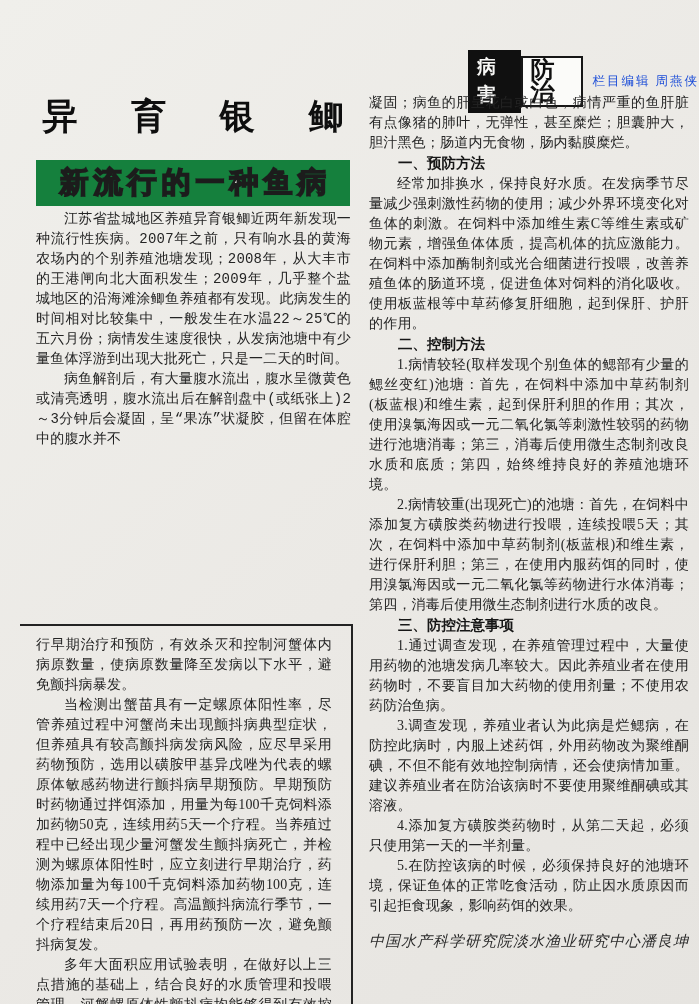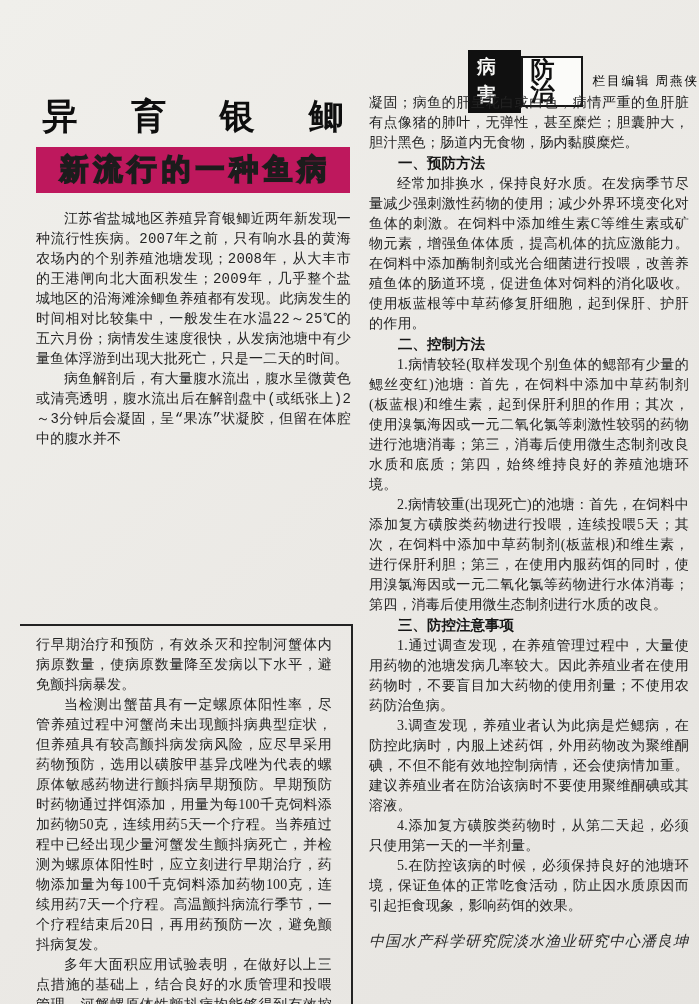--- a/index.html
+++ b/index.html
@@ -11,27 +11,27 @@
     -webkit-font-smoothing:antialiased;
   }
   .page{position:absolute;inset:0;}
 
   
   .hdr{position:absolute;left:468px;top:50px;display:flex;align-items:center;}
   .hdr .b1{background:#101010;color:#f6f6f4;font-family:"Liberation Sans",sans-serif;
     font-weight:bold;font-size:19px;letter-spacing:5px;padding:3px 4px 4px 9px;line-height:28px;}
   .hdr .b2{background:#fbfbf9;color:#101010;border:2px solid #161616;font-family:"Liberation Sans",sans-serif;
     font-weight:bold;font-size:24px;letter-spacing:5px;padding:1px 2px 2px 7px;line-height:22px;}
-  .hdr .ed{font-size:12.5px;color:#000000;margin-left:9px;letter-spacing:2px;white-space:nowrap;}
+  .hdr .ed{font-size:12.5px;color:#1d4ed8;margin-left:9px;letter-spacing:2px;white-space:nowrap;}
 
   
   .titlebox{position:absolute;left:36px;top:92px;width:314px;text-align:center;}
   .maintitle{font-family:"Liberation Sans",sans-serif;font-weight:bold;font-size:35px;
     color:#0e0e0e;letter-spacing:22px;margin-right:-22px;line-height:48px;white-space:nowrap;}
-  .subbar{margin-top:7px;background:#be185d;padding:5px 0 7px 0;}
+  .subbar{margin-top:20px;background:#15803d;padding:5px 0 7px 0;}
   .subtitle{font-family:"Liberation Sans",sans-serif;font-weight:bold;font-size:29px;
     color:#eeede9;-webkit-text-stroke:1.6px #1c1c1c;text-shadow:0 0 1px #1c1c1c;
     letter-spacing:5px;margin-right:-5px;line-height:34px;white-space:nowrap;}
 
   
   .colL{position:absolute;left:36px;top:209px;width:315px;overflow:hidden;font-family:Liberation Mono, monospace;}
   .colR{position:absolute;left:369px;top:93px;width:320px;overflow:hidden;}
   p{margin:0;font-size:14px;line-height:20px;text-align:justify;letter-spacing:.2px;}
   p.ind{text-indent:2em;}
   h4.sec{margin:0;font-size:14.5px;font-weight:bold;line-height:21px;text-indent:2em;

